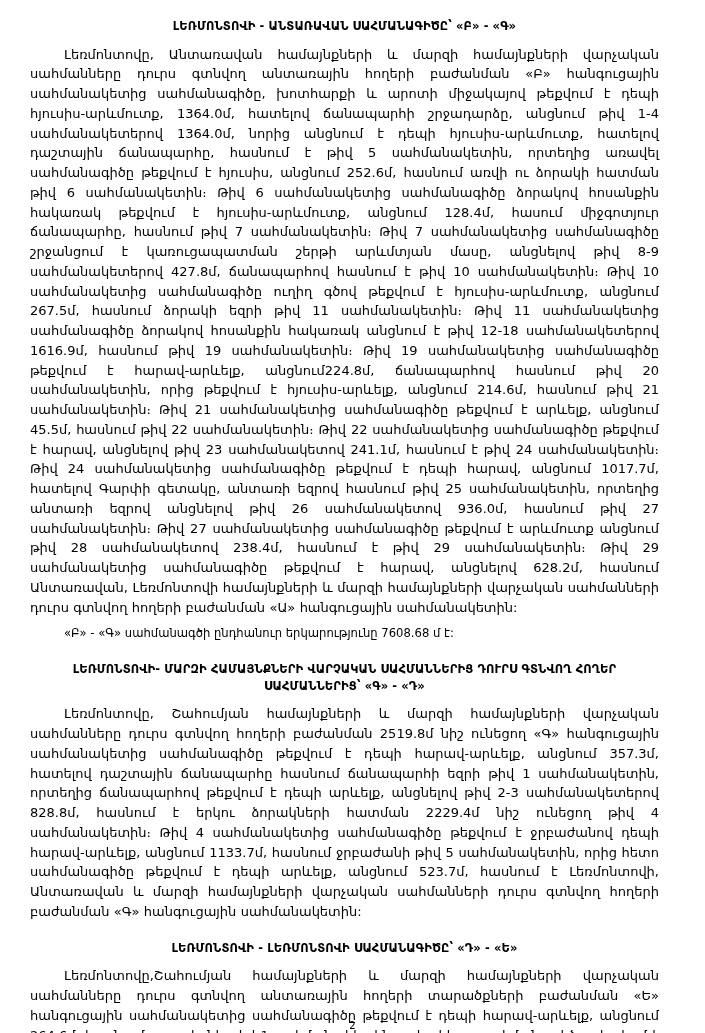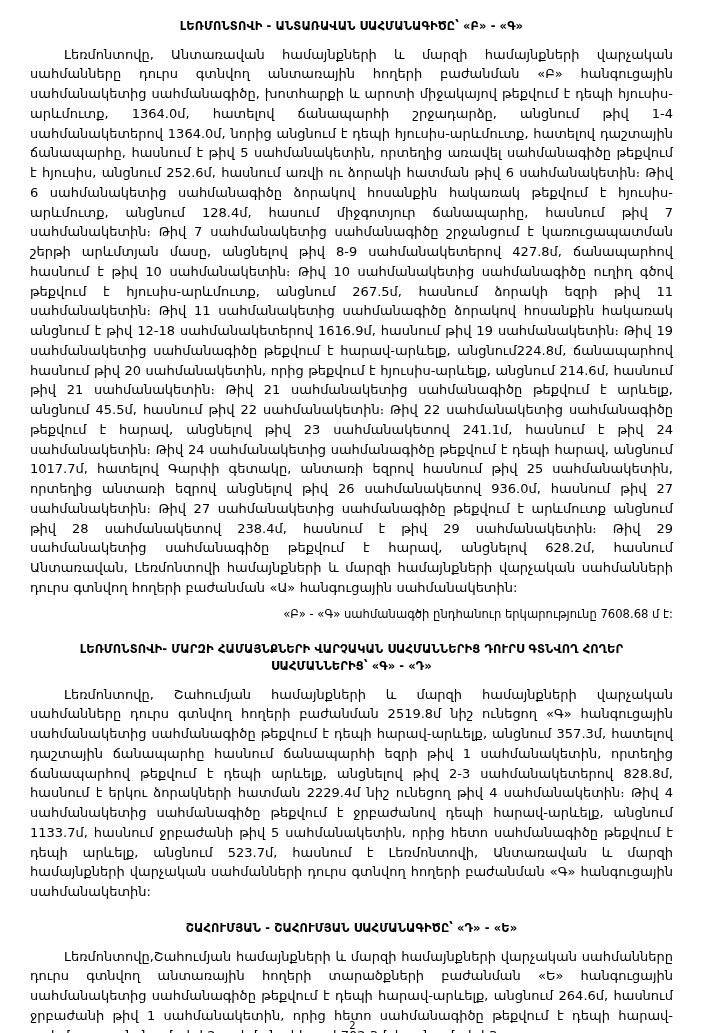--- a/index.html
+++ b/index.html
@@ -12,21 +12,21 @@
     height: 1033px;
     font-family: "DejaVu Sans", sans-serif;
     color: #000000;
     overflow: hidden;
   }
   .page {
     position: relative;
     width: 705px;
     height: 1033px;
     box-sizing: border-box;
-    padding: 18px 32px 10px 30px;
+    padding: 18px 46px 10px 30px;
   }
   .doc-title {
     text-align: center;
     font-size: 11.5px;
     font-weight: bold;
     letter-spacing: 0.1px;
     line-height: 1.45;
     margin: 0 0 10px 0;
   }
   .doc-title.spaced {
@@ -37,21 +37,21 @@
     font-size: 13px;
     line-height: 1.52;
     text-align: justify;
     text-indent: 34px;
     margin: 0 0 2px 0;
     word-spacing: 0.2px;
   }
   .sum-line {
     font-size: 11.6px;
     line-height: 1.52;
-    text-align: right;
+    text-align: left;
     text-indent: 34px;
     margin: 8px 0 4px 0;
   }
   .section {
     margin-bottom: 4px;
   }
   .page-number {
     position: absolute;
     bottom: 2px;
     left: 0;
@@ -70,18 +70,18 @@
     <p class="body-par">Լեռմոնտովը, Անտառավան համայնքների և մարզի համայնքների վարչական սահմանները դուրս գտնվող անտառային հողերի բաժանման «Բ» հանգուցային սահմանակետից սահմանագիծը, խոտհարքի և արոտի միջակայով թեքվում է դեպի հյուսիս-արևմուտք, 1364.0մ, հատելով ճանապարհի շրջադարձը, անցնում թիվ 1-4 սահմանակետերով 1364.0մ, նորից անցնում է դեպի հյուսիս-արևմուտք, հատելով դաշտային ճանապարհը, հասնում է թիվ 5 սահմանակետին, որտեղից առավել սահմանագիծը թեքվում է հյուսիս, անցնում 252.6մ, հասնում առվի ու ձորակի հատման թիվ 6 սահմանակետին։ Թիվ 6 սահմանակետից սահմանագիծը ձորակով հոսանքին հակառակ թեքվում է հյուսիս-արևմուտք, անցնում 128.4մ, հասում միջգոտյուր ճանապարհը, հասնում թիվ 7 սահմանակետին։ Թիվ 7 սահմանակետից սահմանագիծը շրջանցում է կառուցապատման շերթի արևմտյան մասը, անցնելով թիվ 8-9 սահմանակետերով 427.8մ, ճանապարհով հասնում է թիվ 10 սահմանակետին։ Թիվ 10 սահմանակետից սահմանագիծը ուղիղ գծով թեքվում է հյուսիս-արևմուտք, անցնում 267.5մ, հասնում ձորակի եզրի թիվ 11 սահմանակետին։ Թիվ 11 սահմանակետից սահմանագիծը ձորակով հոսանքին հակառակ անցնում է թիվ 12-18 սահմանակետերով 1616.9մ, հասնում թիվ 19 սահմանակետին։ Թիվ 19 սահմանակետից սահմանագիծը թեքվում է հարավ-արևելք, անցնում224.8մ, ճանապարհով հասնում թիվ 20 սահմանակետին, որից թեքվում է հյուսիս-արևելք, անցնում 214.6մ, հասնում թիվ 21 սահմանակետին։ Թիվ 21 սահմանակետից սահմանագիծը թեքվում է արևելք, անցնում 45.5մ, հասնում թիվ 22 սահմանակետին։ Թիվ 22 սահմանակետից սահմանագիծը թեքվում է հարավ, անցնելով թիվ 23 սահմանակետով 241.1մ, հասնում է թիվ 24 սահմանակետին։ Թիվ 24 սահմանակետից սահմանագիծը թեքվում է դեպի հարավ, անցնում 1017.7մ, հատելով Գարփի գետակը, անտառի եզրով հասնում թիվ 25 սահմանակետին, որտեղից անտառի եզրով անցնելով թիվ 26 սահմանակետով 936.0մ, հասնում թիվ 27 սահմանակետին։ Թիվ 27 սահմանակետից սահմանագիծը թեքվում է արևմուտք անցնում թիվ 28 սահմանակետով 238.4մ, հասնում է թիվ 29 սահմանակետին։ Թիվ 29 սահմանակետից սահմանագիծը թեքվում է հարավ, անցնելով 628.2մ, հասնում Անտառավան, Լեռմոնտովի համայնքների և մարզի համայնքների վարչական սահմանների դուրս գտնվող հողերի բաժանման «Ա» հանգուցային սահմանակետին:</p>
     <p class="sum-line">«Բ» - «Գ» սահմանագծի ընդհանուր երկարությունը 7608.68 մ է:</p>
   </div>
 
   <div class="section">
     <h1 class="doc-title spaced">ԼԵՌՄՈՆՏՈՎԻ- ՄԱՐԶԻ ՀԱՄԱՅՆՔՆԵՐԻ ՎԱՐՉԱԿԱՆ ՍԱՀՄԱՆՆԵՐԻՑ ԴՈՒՐՍ ԳՏՆՎՈՂ ՀՈՂԵՐ ՍԱՀՄԱՆՆԵՐԻՑ՝ «Գ» - «Դ»</h1>
     <p class="body-par">Լեռմոնտովը, Շահումյան համայնքների և մարզի համայնքների վարչական սահմանները դուրս գտնվող հողերի բաժանման 2519.8մ նիշ ունեցող «Գ» հանգուցային սահմանակետից սահմանագիծը թեքվում է դեպի հարավ-արևելք, անցնում 357.3մ, հատելով դաշտային ճանապարհը հասնում ճանապարհի եզրի թիվ 1 սահմանակետին, որտեղից ճանապարհով թեքվում է դեպի արևելք, անցնելով թիվ 2-3 սահմանակետերով 828.8մ, հասնում է երկու ձորակների հատման 2229.4մ նիշ ունեցող թիվ 4 սահմանակետին։ Թիվ 4 սահմանակետից սահմանագիծը թեքվում է ջրբաժանով դեպի հարավ-արևելք, անցնում 1133.7մ, հասնում ջրբաժանի թիվ 5 սահմանակետին, որից հետո սահմանագիծը թեքվում է դեպի արևելք, անցնում 523.7մ, հասնում է Լեռմոնտովի, Անտառավան և մարզի համայնքների վարչական սահմանների դուրս գտնվող հողերի բաժանման «Գ» հանգուցային սահմանակետին:</p>
   </div>
 
   <div class="section">
-    <h1 class="doc-title spaced">ՇԱՀՈՒՄՅԱՆ - ՇԱՀՈՒՄՅԱՆ ՍԱՀՄԱՆԱԳԻԾԸ՝ «Դ» - «Ե»</h1>
+    <h1 class="doc-title spaced">ԼԵՌՄՈՆՏՈՎԻ - ԼԵՌՄՈՆՏՈՎԻ ՍԱՀՄԱՆԱԳԻԾԸ՝ «Դ» - «Ե»</h1>
     <p class="body-par">Լեռմոնտովը,Շահումյան համայնքների և մարզի համայնքների վարչական սահմանները դուրս գտնվող անտառային հողերի տարածքների բաժանման «Ե» հանգուցային սահմանակետից սահմանագիծը թեքվում է դեպի հարավ-արևելք, անցնում 264.6մ, հասնում ջրբաժանի թիվ 1 սահմանակետին, որից հետո սահմանագիծը թեքվում է դեպի հարավ-արևմուտք, անցնում թիվ 2 սահմանակետով 702.3մ, հասնում թիվ 3</p>
   </div>
 
   <div class="page-number">2</div>
 </div>
 
 </body></html>

